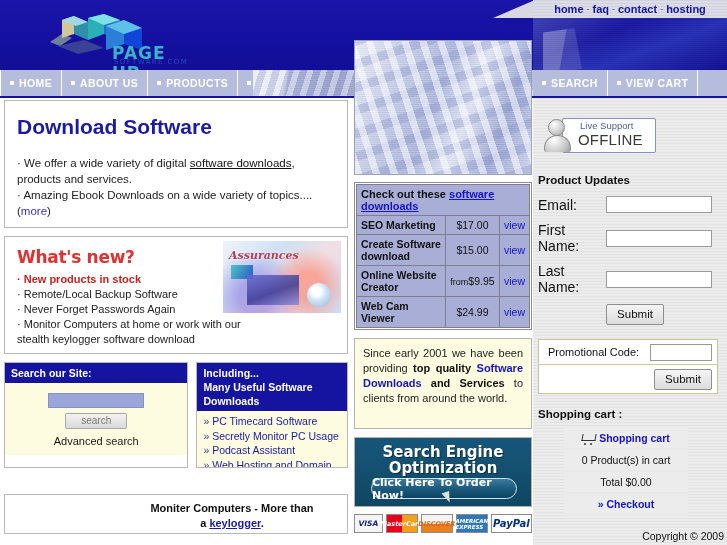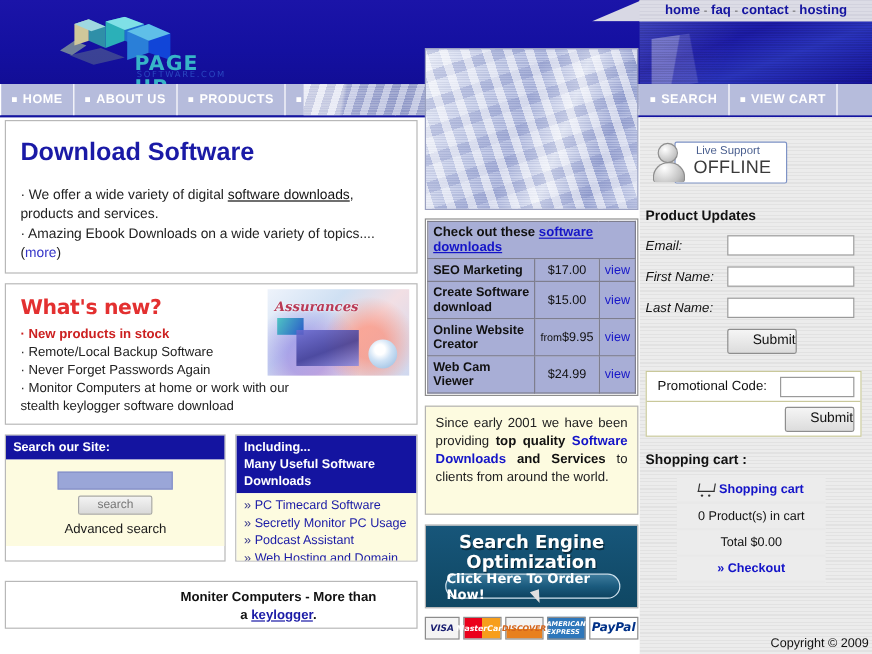--- a/index.html
+++ b/index.html
@@ -245,21 +245,21 @@
     font-size:10px; color:#777; line-height:14px; text-align:center;
     cursor:pointer;
   }
   .adv {
     text-align:center; font-size:11px; color:#1a1a1a; margin-top:6px; cursor:pointer;
   }
   .list-body { padding: 3px 6px 4px 6px; font-size:10.5px; color:#1a1aa6; line-height:14.5px; }
   .list-body .li::before { content:"» "; color:#3a3a8a; }
 
   
-  .panel-bottom { height: 40px; position:relative; margin-top:8px; }
+  .panel-bottom { height: 40px; position:relative; margin-top:18px; }
   .bottom-txt {
     position:absolute; right:10px; top:6px; width:210px;
     text-align:center; font-size:11px; font-weight:bold; color:#111; line-height:15px;
   }
   .bottom-txt a { color:#1a1aa6; }
 
   
   .col-mid {
     position: absolute; left: 354px; top: 40px;
     width: 178px;
@@ -384,31 +384,31 @@
     border-radius: 13px 13px 3px 3px;
     background: radial-gradient(circle at 35% 25%, #ffffff, #c2c2c2 70%, #9a9a9a 100%);
     border:1px solid #8d8d8d; border-bottom:none;
   }
 
   .sec-title {
     font-size: 11.5px; font-weight:bold; color:#111;
     margin: 18px 0 10px 2px;
   }
   .frm-row { display:flex; align-items:center; margin: 0 0 9px 2px; }
-  .frm-lbl { width:68px; font-size:11px; color:#111;font-style:italic; }
+  .frm-lbl { width:68px; font-size:14px; color:#111; }
   .frm-inp {
     width:106px; height:17px;
     background:#ffffff; border:1px solid #9a9a9a;
   }
   .btn-submit {
     width:58px; height:21px;
     background: linear-gradient(180deg,#f5f5f5,#dcdcdc);
     border:1px solid #8e8e8e; border-radius:2px;
     font-size:11.5px; color:#111; cursor:pointer;
-    text-align:right; line-height:19px;
+    text-align:center; line-height:19px;
   }
   .submit-wrap { margin: 2px 0 0 70px; }
 
   .promo-box {
     margin: 14px 0 0 2px;
     width: 180px;
     border:1px solid #c9c89a;
     background:#ffffff;
   }
   .promo-r1 { display:flex; align-items:center; height:25px; border-bottom:1px solid #c9c89a; }

